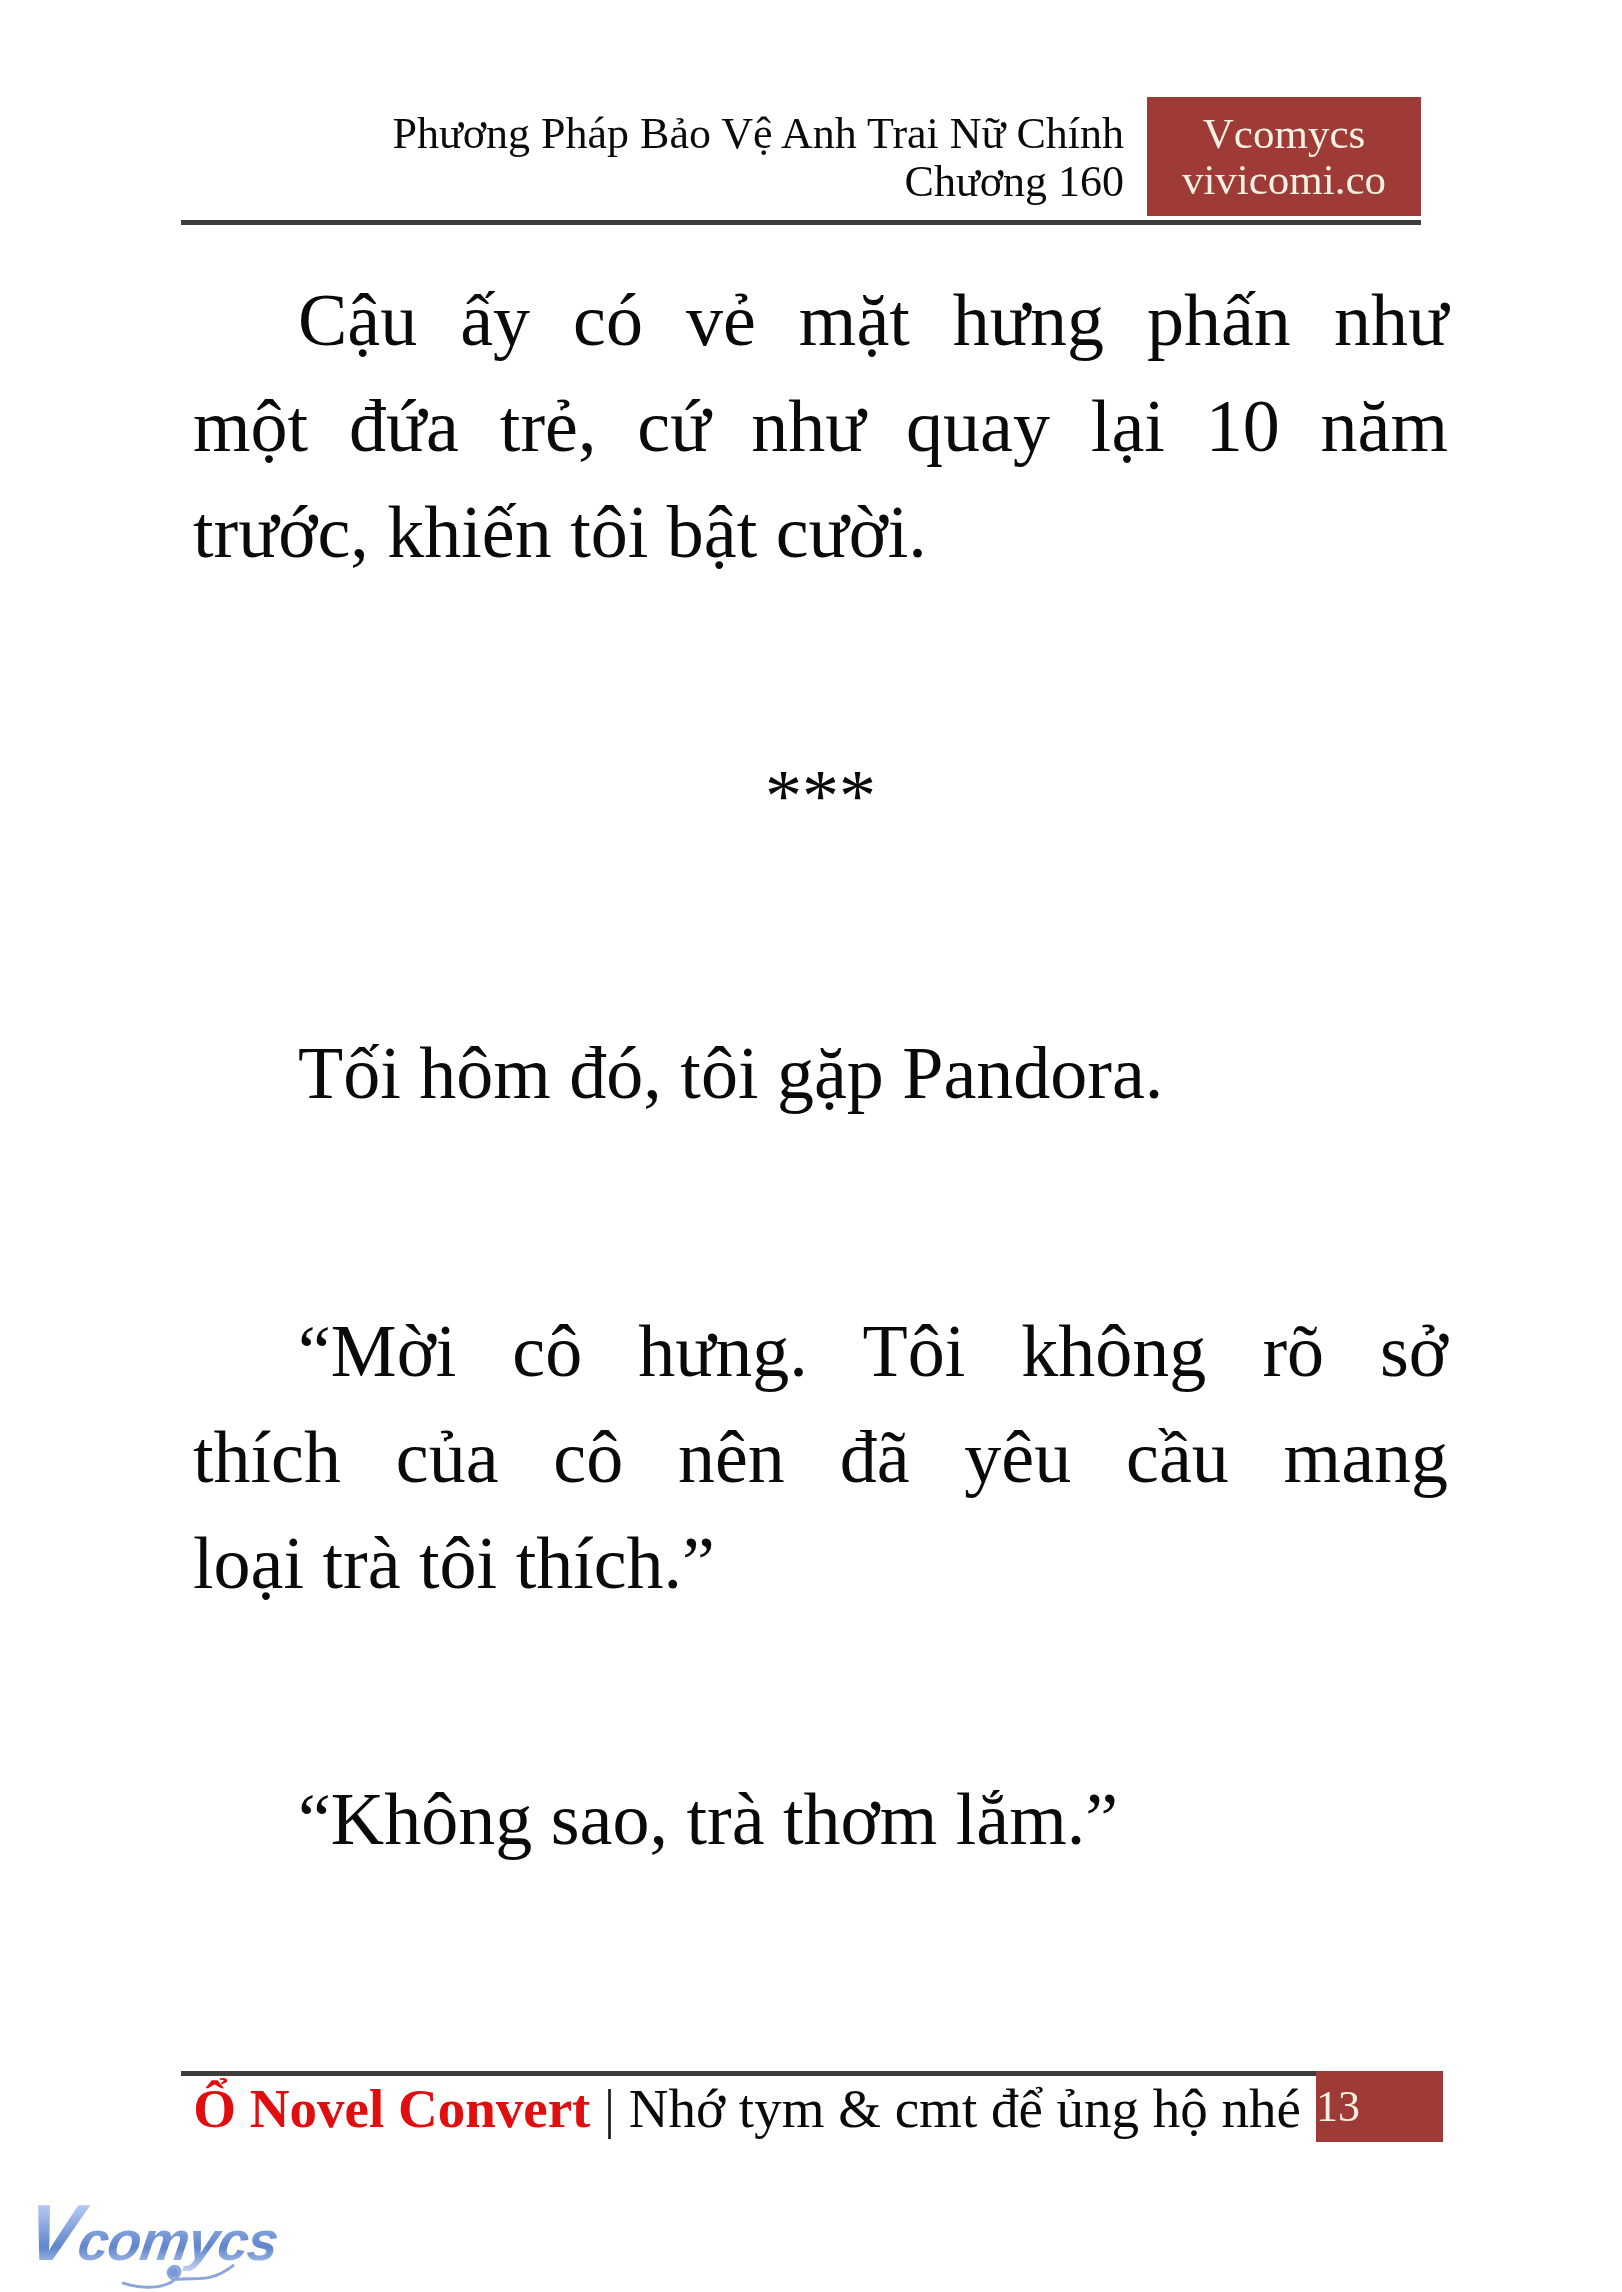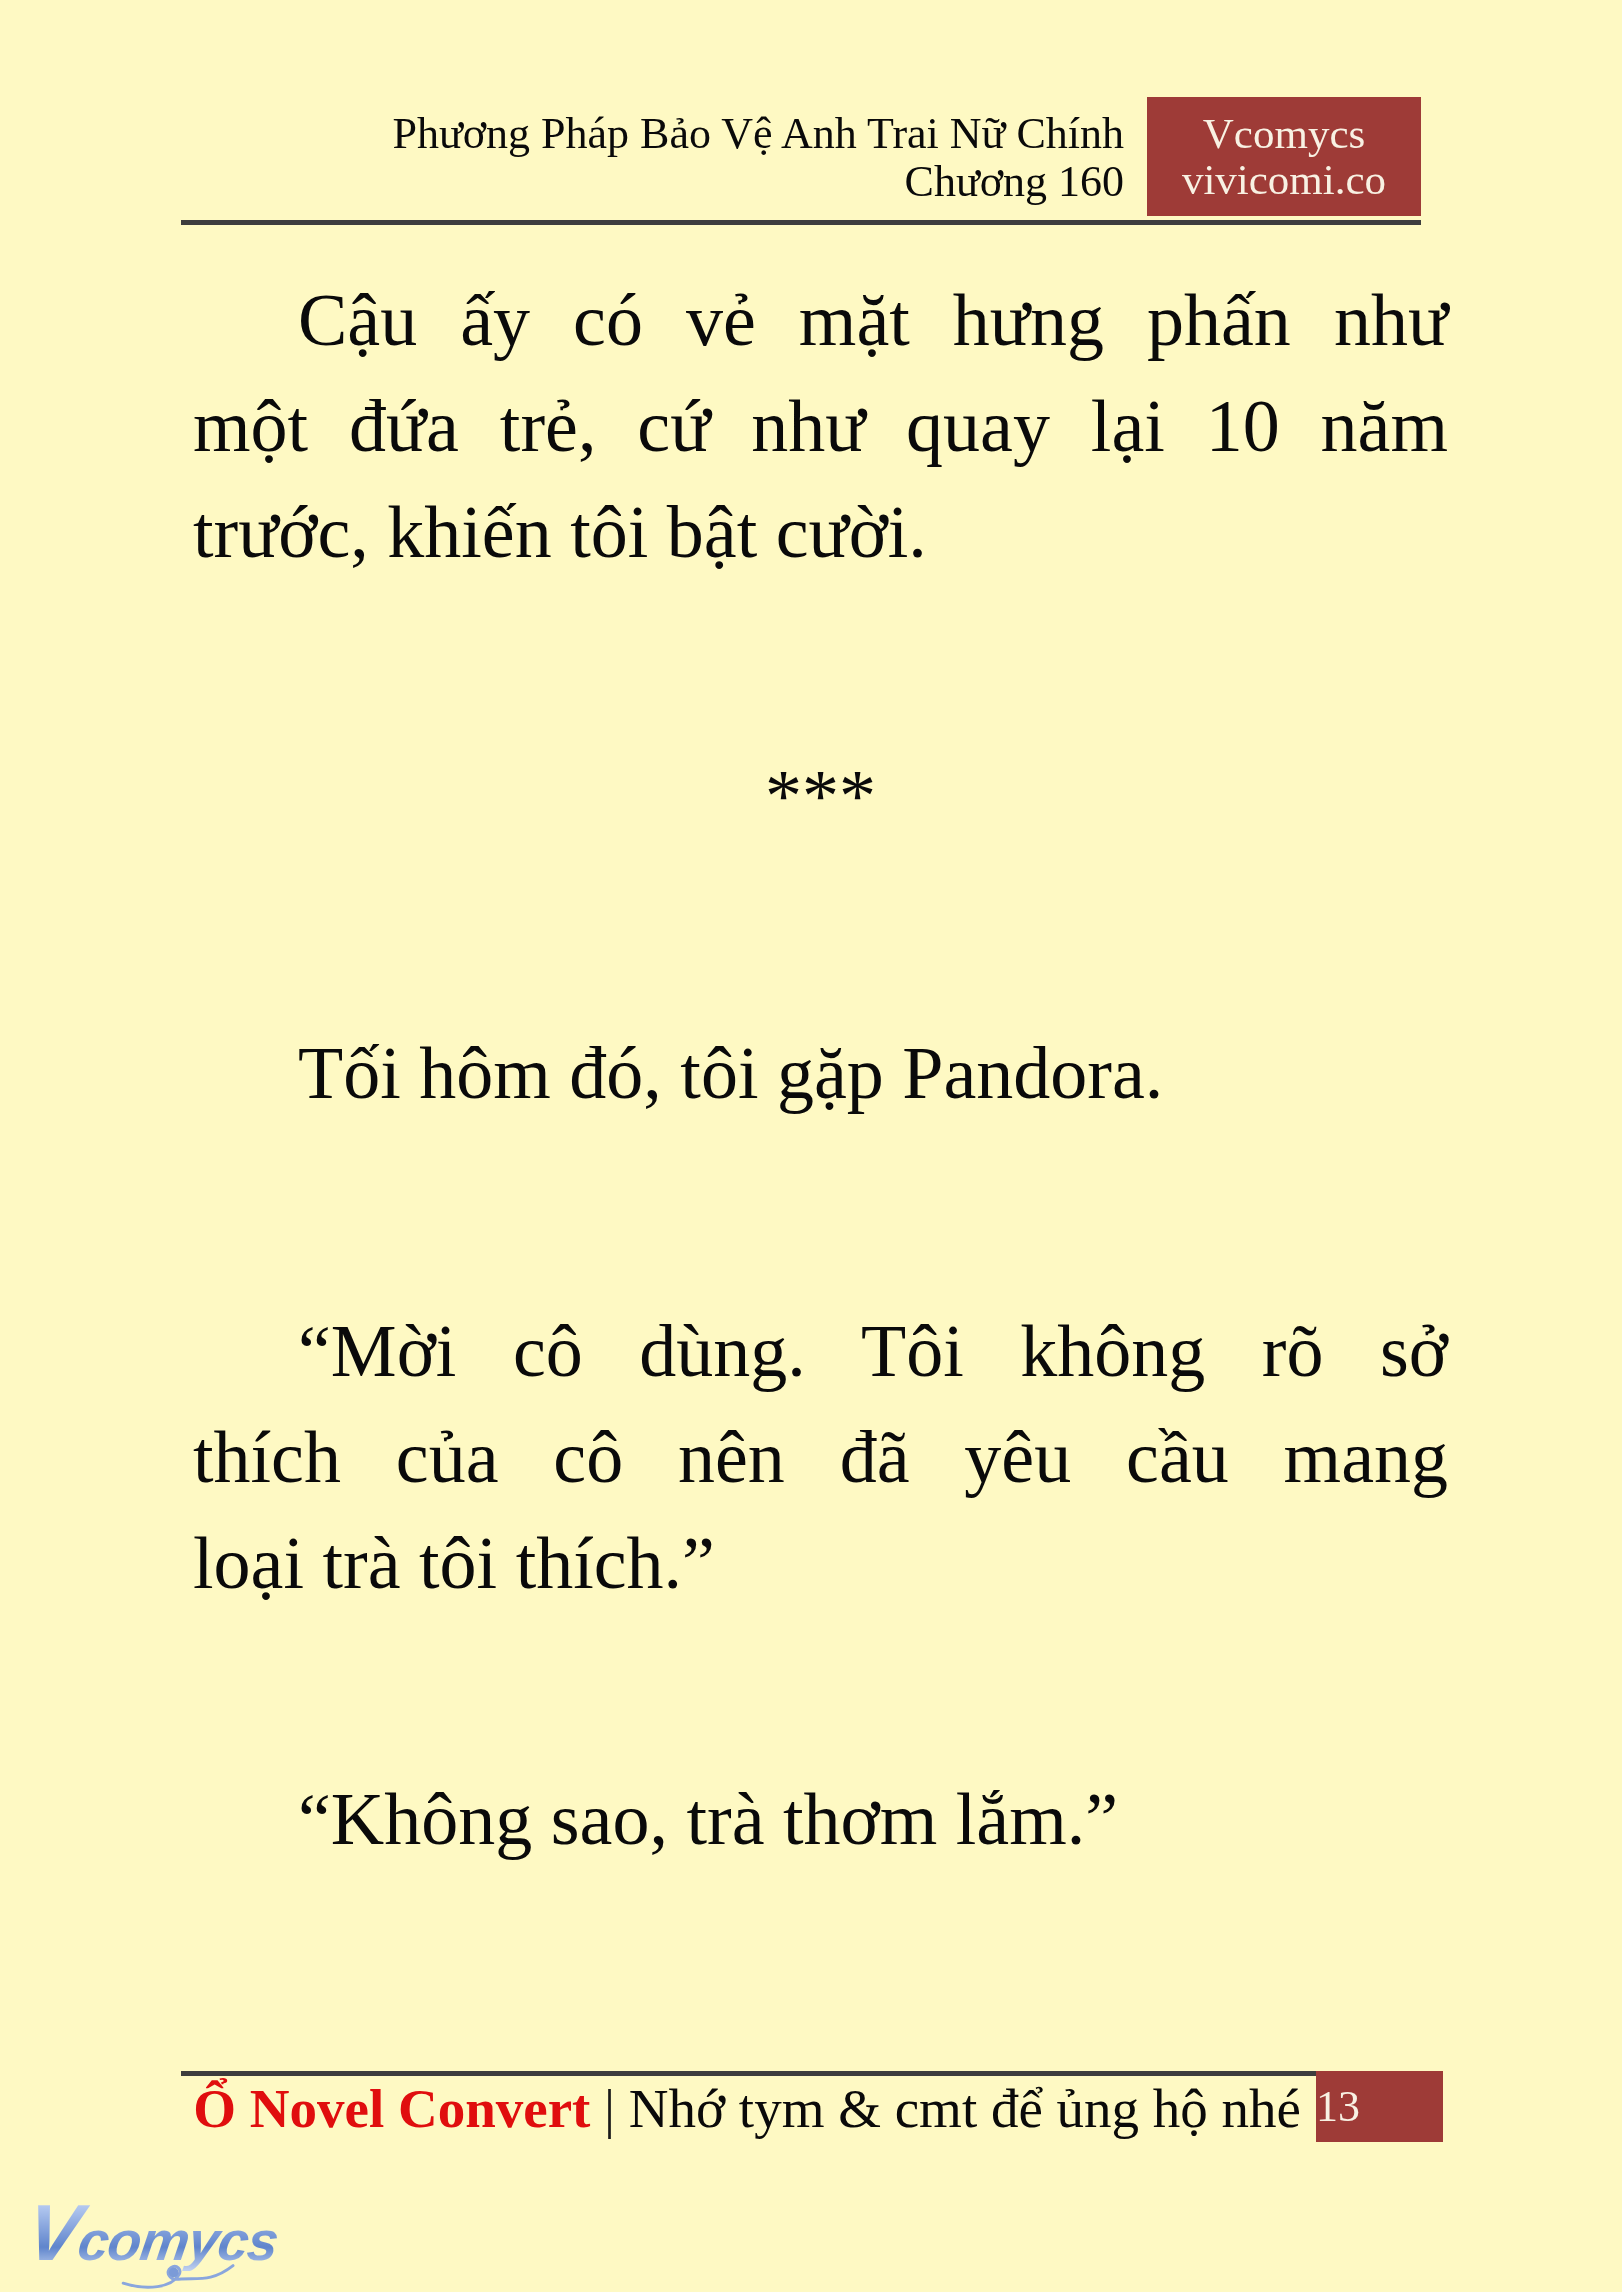--- a/index.html
+++ b/index.html
@@ -1,21 +1,21 @@
 <!DOCTYPE html>
 <html><head>
 <meta charset="utf-8">
 <style>
   html,body { margin:0; padding:0; background:#888; }
   .page {
     position: relative;
     width: 1622px;
     height: 2293px;
     margin: 0 auto;
-    background: #fef9c3;
+    background: #ffffff;
     font-family: "Liberation Serif", "DejaVu Serif", serif;
     color: #0a0a0a;
     overflow: hidden;
   }
 
   
   .header-rule {
     position: absolute;
     left: 181px; top: 220px;
     width: 1240px; height: 4.9px;
@@ -149,21 +149,21 @@
       <div class="line">trước, khiến tôi bật cười.</div>
     </div>
 
     <div class="divider">***</div>
 
     <div class="para mt-p2">
       <div class="line indent">Tối hôm đó, tôi gặp Pandora.</div>
     </div>
 
     <div class="para mt-p3">
-      <div class="line jline indent">“Mời cô dùng. Tôi không rõ sở</div>
+      <div class="line jline indent">“Mời cô hưng. Tôi không rõ sở</div>
       <div class="line jline">thích của cô nên đã yêu cầu mang</div>
       <div class="line">loại trà tôi thích.”</div>
     </div>
 
     <div class="para mt-p4">
       <div class="line indent">“Không sao, trà thơm lắm.”</div>
     </div>
 
   </div>
 

